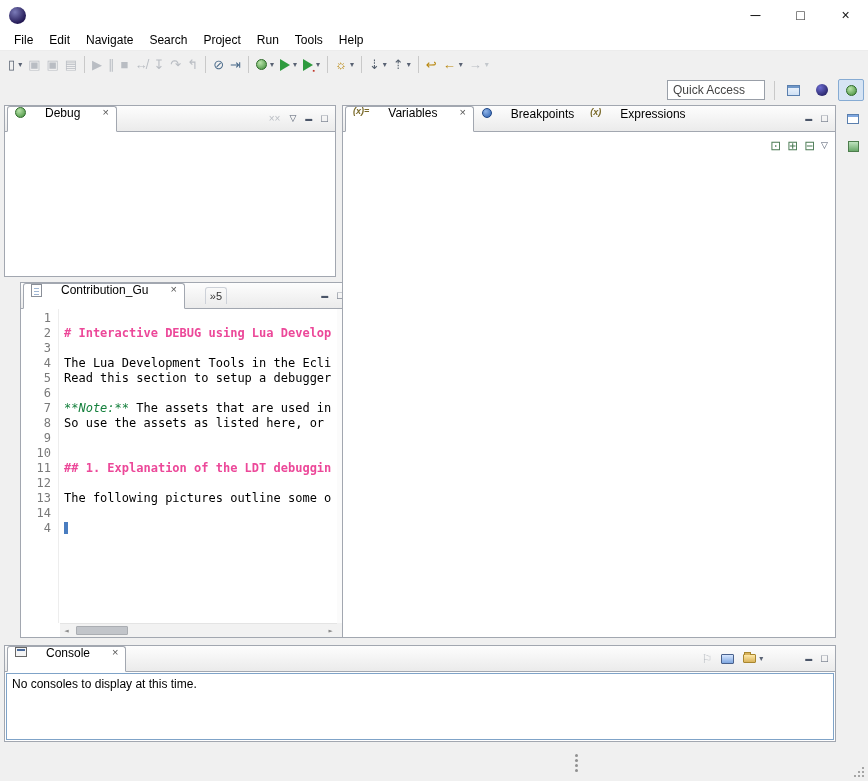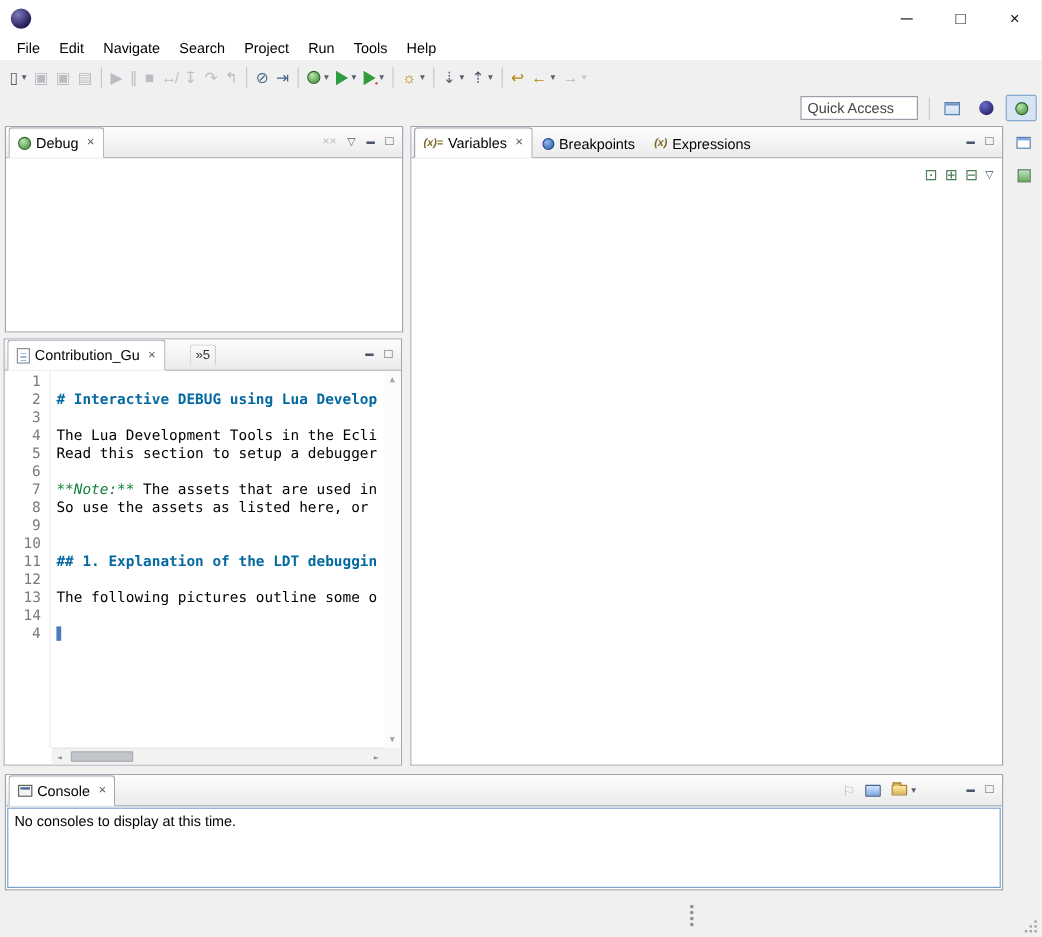--- a/index.html
+++ b/index.html
@@ -36,44 +36,44 @@
   input.qa{width:98px;height:20px;border:1px solid #999fa8;font-size:12px;padding:2px 5px;background:#fff;color:#333;font-family:"Liberation Sans",sans-serif}
   input.qa::placeholder{color:#444}
   .persp-sep{position:absolute;right:93px;top:4px;width:1px;height:19px;background:#c9c9c9}
   .persp-bar{position:absolute;right:4px;top:2px;display:flex;align-items:center;gap:3px}
   .persp-btn{width:26px;height:22px;display:flex;align-items:center;justify-content:center;border:1px solid transparent;border-radius:2px}
   .persp-btn.active{background:#d6e4f4;border-color:#86abd3}
 
   
   .part{position:absolute;background:#fff;border:1px solid #a2a7b0;display:flex;flex-direction:column}
   .tabbar{display:flex;align-items:flex-end;height:26px;flex:none;border-bottom:1px solid #a2a7b0;background:linear-gradient(#fdfdfd,#ebebeb);padding-left:2px}
-  .tab{display:flex;align-items:center;height:24px;padding:0 7px;gap:4px;font-size:12px;white-space:nowrap;border:1px solid transparent;border-bottom:none}
+  .tab{display:flex;height:24px;padding:0 7px;gap:19px;font-size:12px;white-space:nowrap;border:1px solid transparent;border-bottom:none}
   .tab.selected{height:26px;margin-bottom:-1px;background:#fff;border-color:#a2a7b0;border-bottom:1px solid #fff;border-radius:3px 3px 0 0;position:relative;z-index:2}
   .tab-label{line-height:1}
   .tab-close{font-size:11px;color:#555;margin-left:3px;line-height:1}
   .tab-overflow{font-size:11px;color:#333;margin-left:20px;align-self:center;padding:2px 4px;border:1px solid #cdd1d8;border-bottom:none;border-radius:3px 3px 0 0}
   .tabbar-actions{margin-left:auto;display:flex;align-items:center;gap:3px;padding-right:4px;align-self:center}
   .part-content{flex:1;background:#fff;position:relative;overflow:hidden}
   .view-toolbar{height:26px;flex:none;display:flex;align-items:center;justify-content:flex-end;padding-right:4px;background:#fff}
   .tab-icon-text{font-size:9px;font-weight:bold;font-style:italic;color:#7a6a2a;line-height:1}
 
   
   #debug-part{left:4px;top:105px;width:332px;height:172px}
-  #editor-part{left:3px;top:282px;width:332px;height:356px}
+  #editor-part{left:20px;top:282px;width:332px;height:356px}
   #vars-part{left:342px;top:105px;width:494px;height:533px}
   #console-part{left:4px;top:645px;width:832px;height:97px}
 
   
   .editor-content{font-family:"DejaVu Sans Mono","Liberation Mono",monospace;font-size:12px}
   .gutter{position:absolute;left:0;top:0;bottom:14px;width:38px;background:#fff;border-right:1px solid #ededed;padding-top:2px}
   .ln-num{height:15px;line-height:15px;text-align:right;padding-right:7px;color:#7a7a7a;font-size:12px}
   .code-area{position:absolute;left:39px;right:14px;top:0;bottom:14px;padding:2px 0 0 4px;overflow:hidden;white-space:pre}
   .code-line{height:15px;line-height:15px}
   .seg-plain{color:#000}
-  .seg-header{color:#0369a1;font-weight:bold}
+  .seg-header{color:#ec4899;font-weight:bold}
   .seg-italic{color:#15803d;font-style:italic}
   .caret{display:inline-block;width:4px;height:12px;background:#4a7dc0;vertical-align:middle;margin-top:-2px}
   .vscroll{position:absolute;right:0;top:0;bottom:14px;width:14px;display:flex;flex-direction:column;justify-content:space-between;align-items:center;padding:3px 0;background:#fbfbfb}
   .vscroll .scr{font-size:7px;color:#a3a3a3}
   .hscroll{position:absolute;left:39px;right:14px;bottom:0;height:14px;background:#f2f2f2;display:flex;align-items:center;border-top:1px solid #e4e4e4}
   .hscroll .scr{font-size:7px;color:#8b8b8b;width:13px;text-align:center;flex:none}
   .htrack{flex:1;height:100%;position:relative}
   .hthumb{position:absolute;left:3px;top:2px;width:52px;height:9px;background:#c2c5ca;border:1px solid #aaadb2;border-radius:1px}
   .scroll-corner{position:absolute;right:0;bottom:0;width:14px;height:14px;background:#f2f2f2}
 

